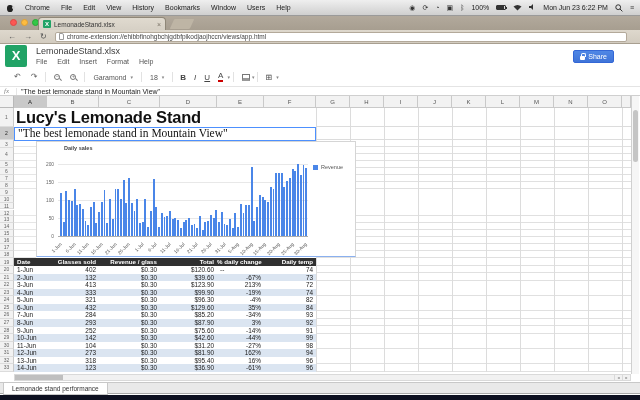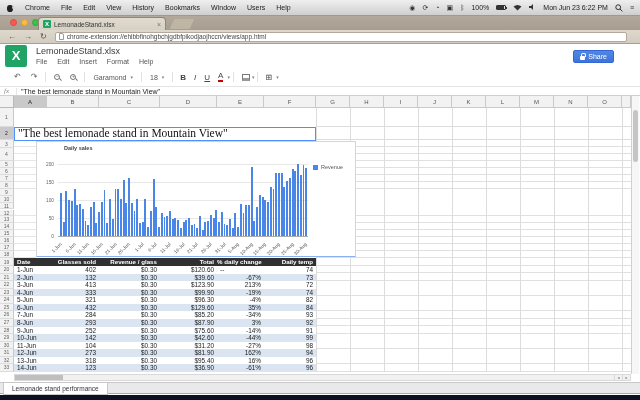--- a/index.html
+++ b/index.html
@@ -294,20 +294,21 @@
         <div class="rowhdr" style="top: 268.429px; height: 7.57143px; line-height: 7.57143px;">33</div>
       </div>
 
     <div class="egrid" style="left:316px;top:12px;width:315px;height:32px;
          background-image:repeating-linear-gradient(to right, transparent 0 33px, #dcdcdc 33px 34px),
          linear-gradient(transparent 0 18px, #dcdcdc 18px 19px, transparent 19px 31px, #dcdcdc 31px 32px, transparent 32px);"></div>
     <div class="egrid rows" style="left:316px;top:44px;width:315px;height:118px;"></div>
     <div class="egrid rows2" style="left:316px;top:162px;width:315px;height:114px;"></div>
     <div id="leftstrip"></div>
 
+    <div id="title-cell">Lucy's Lemonade Stand</div>
     <div id="subtitle-cell">"The best lemonade stand in Mountain View"</div>
 
     <div id="chart">
       <div id="chart-title">Daily sales</div>
       <div id="legend">
         <span class="sw"></span>
         <span class="lt">Revenue</span>
       </div>
       <div id="plot">
           <div class="gl zero" style="top: 94px;"></div>

